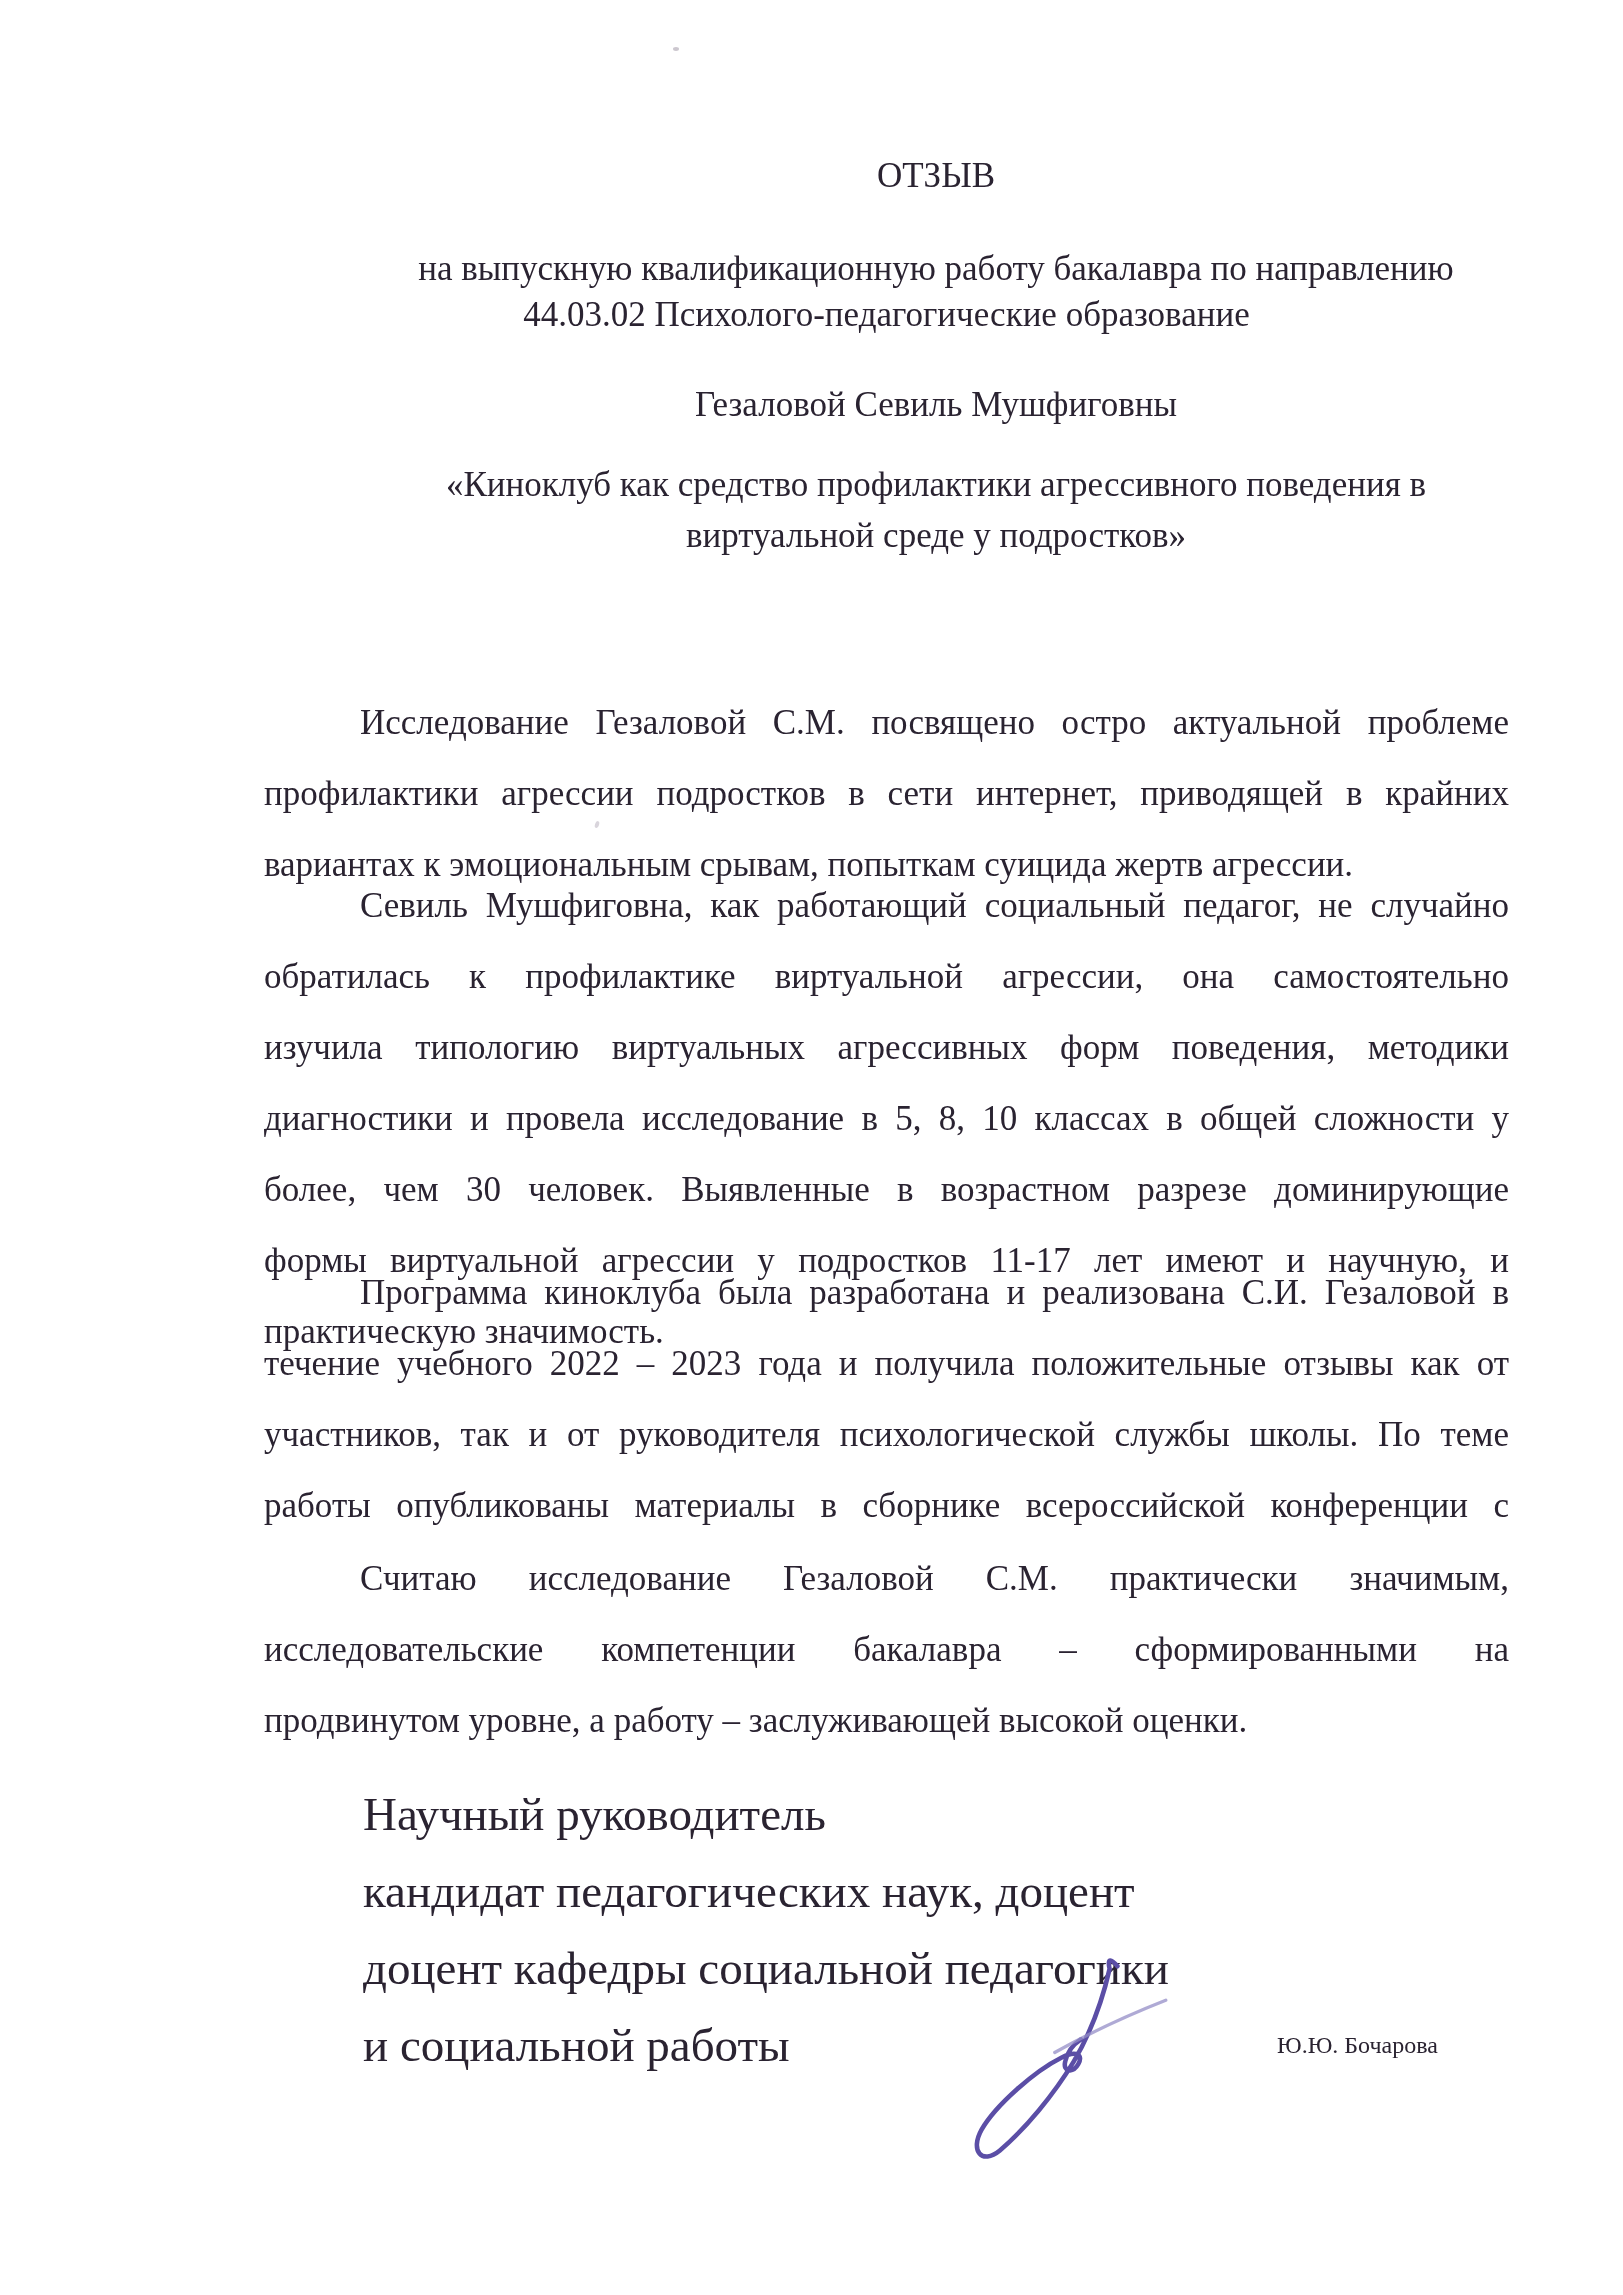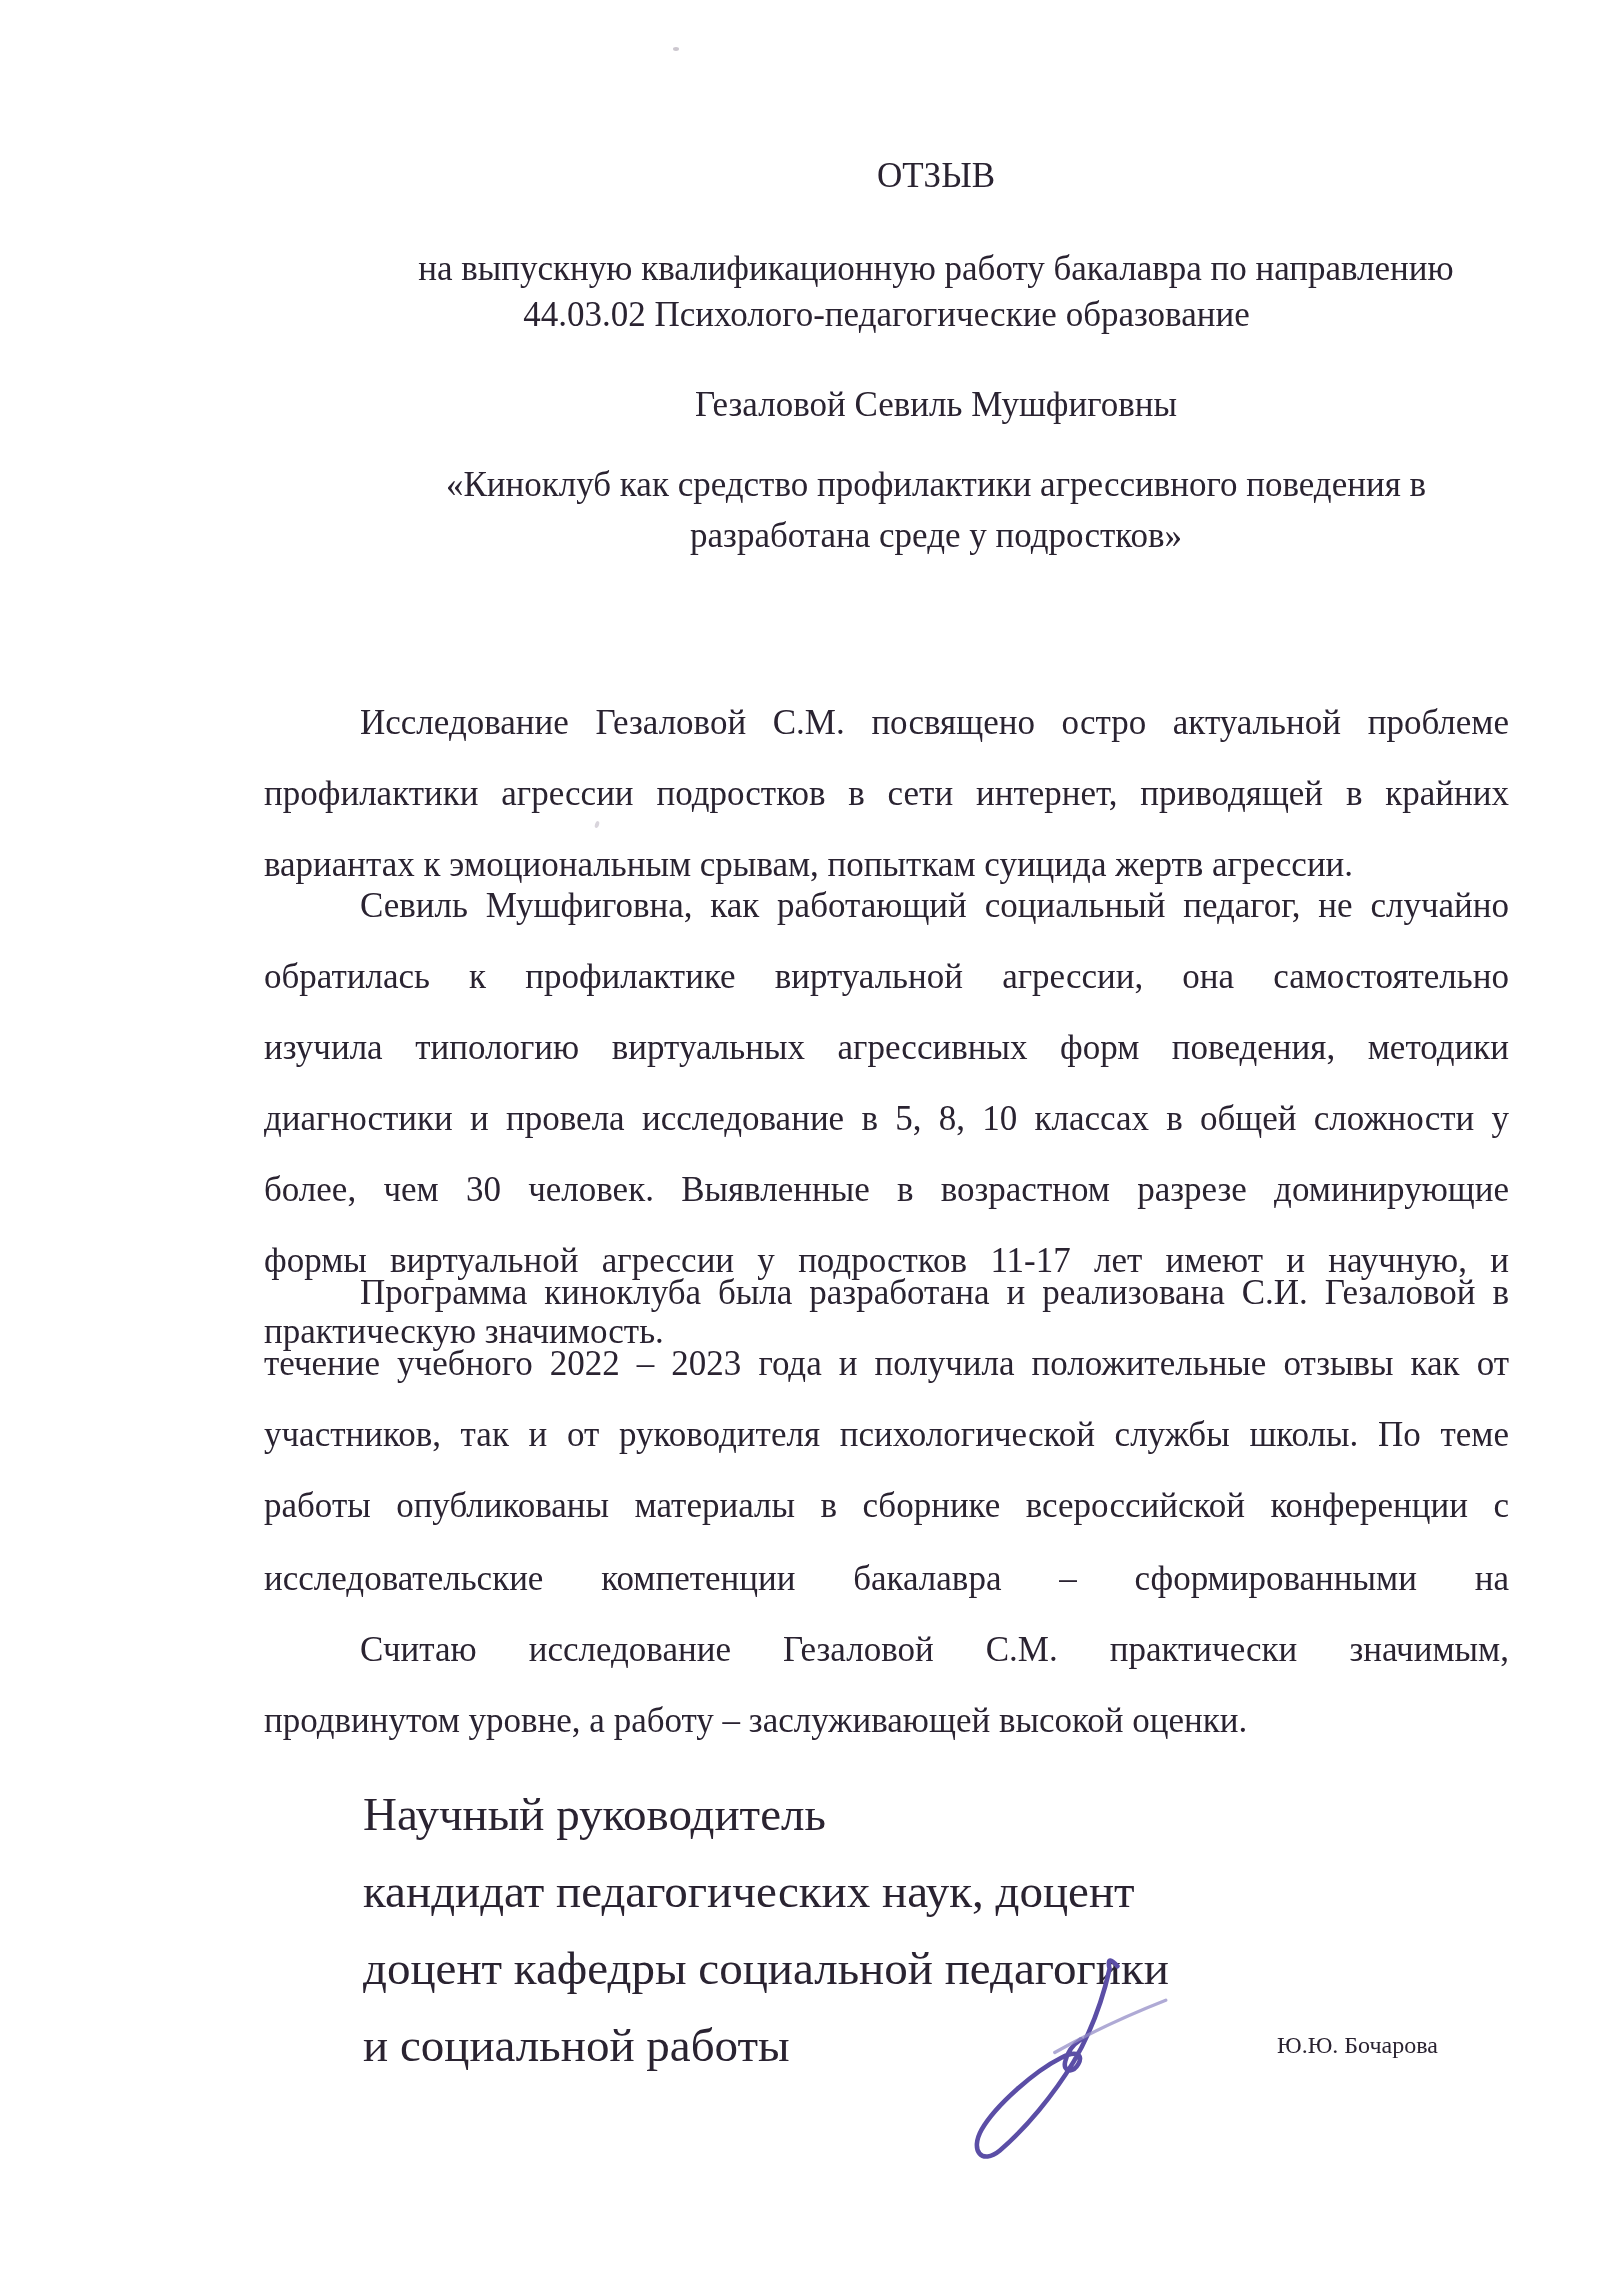--- a/index.html
+++ b/index.html
@@ -57,21 +57,21 @@
   <div class="hl shifted" style="top:150px;">ОТЗЫВ</div>
 
   <div class="hl shifted" style="top:243px;text-align:center;">на выпускную квалификационную работу бакалавра по направлению</div>
 
   <div class="hl noshift" style="top:289px;">44.03.02 Психолого-педагогические образование</div>
 
   <div class="hl shifted" style="top:379px;">Гезаловой Севиль Мушфиговны</div>
 
   <div class="hl shifted" style="top:459px;">«Киноклуб как средство профилактики агрессивного поведения в</div>
 
-  <div class="hl shifted" style="top:510px;">разработана среде у подростков»</div>
+  <div class="hl shifted" style="top:510px;">виртуальной среде у подростков»</div>
 
   <div class="para" style="top:677px;">
     <div class="bl ind">Исследование Гезаловой С.М. посвящено остро актуальной проблеме</div>
     <div class="bl">профилактики агрессии подростков в сети интернет, приводящей в крайних</div>
     <div class="bl last">вариантах к эмоциональным срывам, попыткам суицида жертв агрессии.</div>
   </div>
 
   <div class="para" style="top:860px;">
     <div class="bl ind">Севиль Мушфиговна, как работающий социальный педагог, не случайно</div>
     <div class="bl">обратилась к профилактике виртуальной агрессии, она самостоятельно</div>
@@ -83,22 +83,22 @@
   </div>
 
   <div class="para" style="top:1247px;">
     <div class="bl ind">Программа киноклуба была разработана и реализована С.И. Гезаловой в</div>
     <div class="bl">течение учебного 2022 – 2023 года и получила положительные отзывы как от</div>
     <div class="bl">участников, так и от руководителя психологической службы школы. По теме</div>
     <div class="bl">работы опубликованы материалы в сборнике всероссийской конференции с</div>
   </div>
 
   <div class="para" style="top:1533px;">
+    <div class="bl ind">Считаю исследование Гезаловой С.М. практически значимым,</div>
     <div class="bl">исследовательские компетенции бакалавра – сформированными на</div>
-    <div class="bl ind">Считаю исследование Гезаловой С.М. практически значимым,</div>
     <div class="bl last">продвинутом уровне, а работу – заслуживающей высокой оценки.</div>
   </div>
 
   <div class="sigblock">
     <div class="sl">Научный руководитель</div>
     <div class="sl">кандидат педагогических наук, доцент</div>
     <div class="sl">доцент кафедры социальной педагогики</div>
     <div class="sl">и социальной работы</div>
   </div>
 

